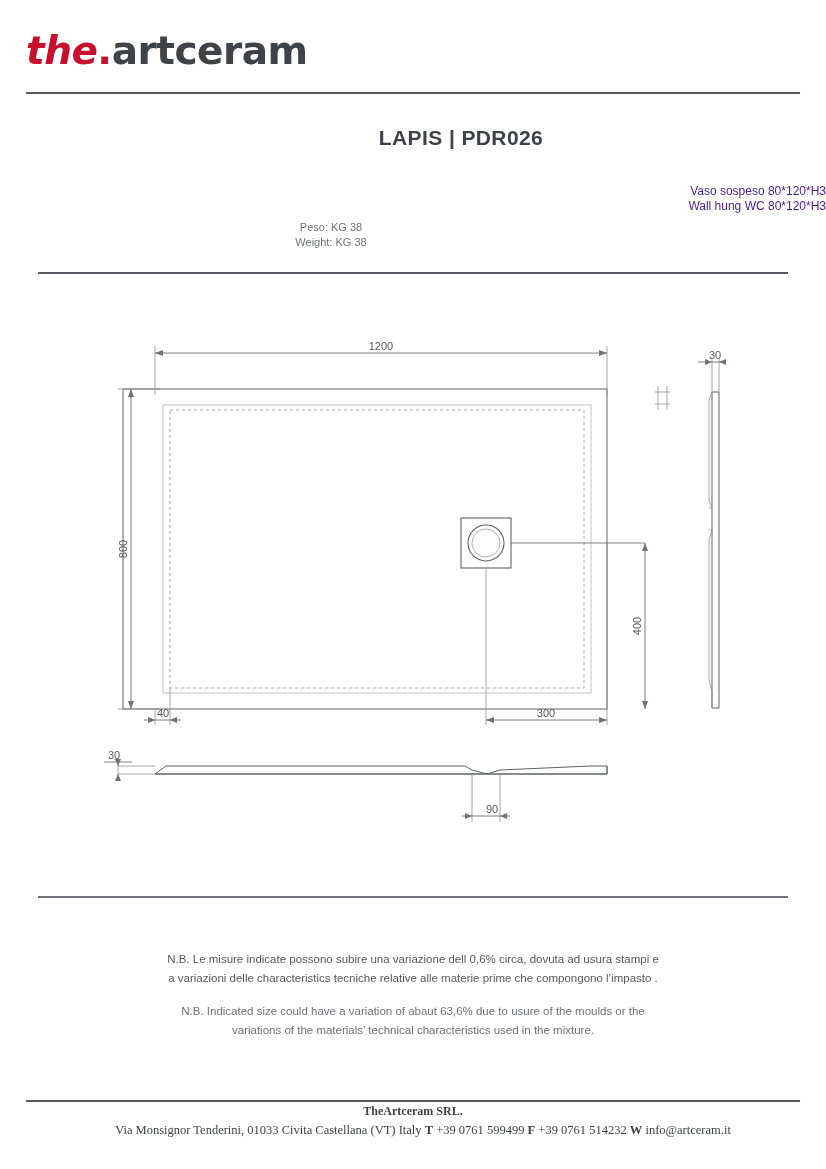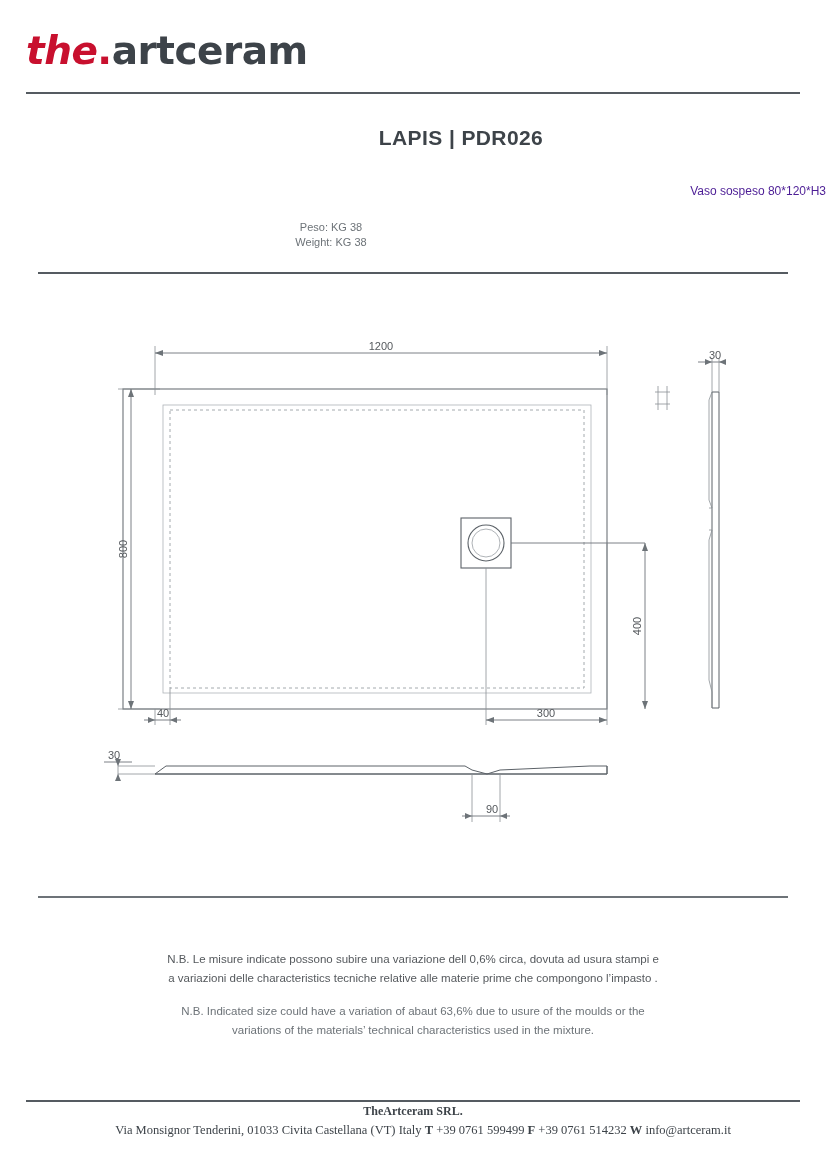--- a/index.html
+++ b/index.html
@@ -162,20 +162,21 @@
 
   <div class="logo">
     <span class="the">the</span><span class="dot">.</span><span class="artceram">artceram</span>
   </div>
 
   <div class="rule rule-header"></div>
 
   <div class="title">LAPIS | PDR026</div>
   <div class="subtitle">
     <div>Vaso sospeso 80*120*H3</div>
+    <div>Wall hung WC 80*120*H3</div>
   </div>
   <div class="weight">
     <div>Peso: KG 38</div>
     <div>Weight: KG 38</div>
   </div>
 
   <div class="rule rule-mid"></div>
 
   <div class="drawing">
     <svg width="826" height="560" viewBox="0 0 826 560" xmlns="http://www.w3.org/2000/svg">

